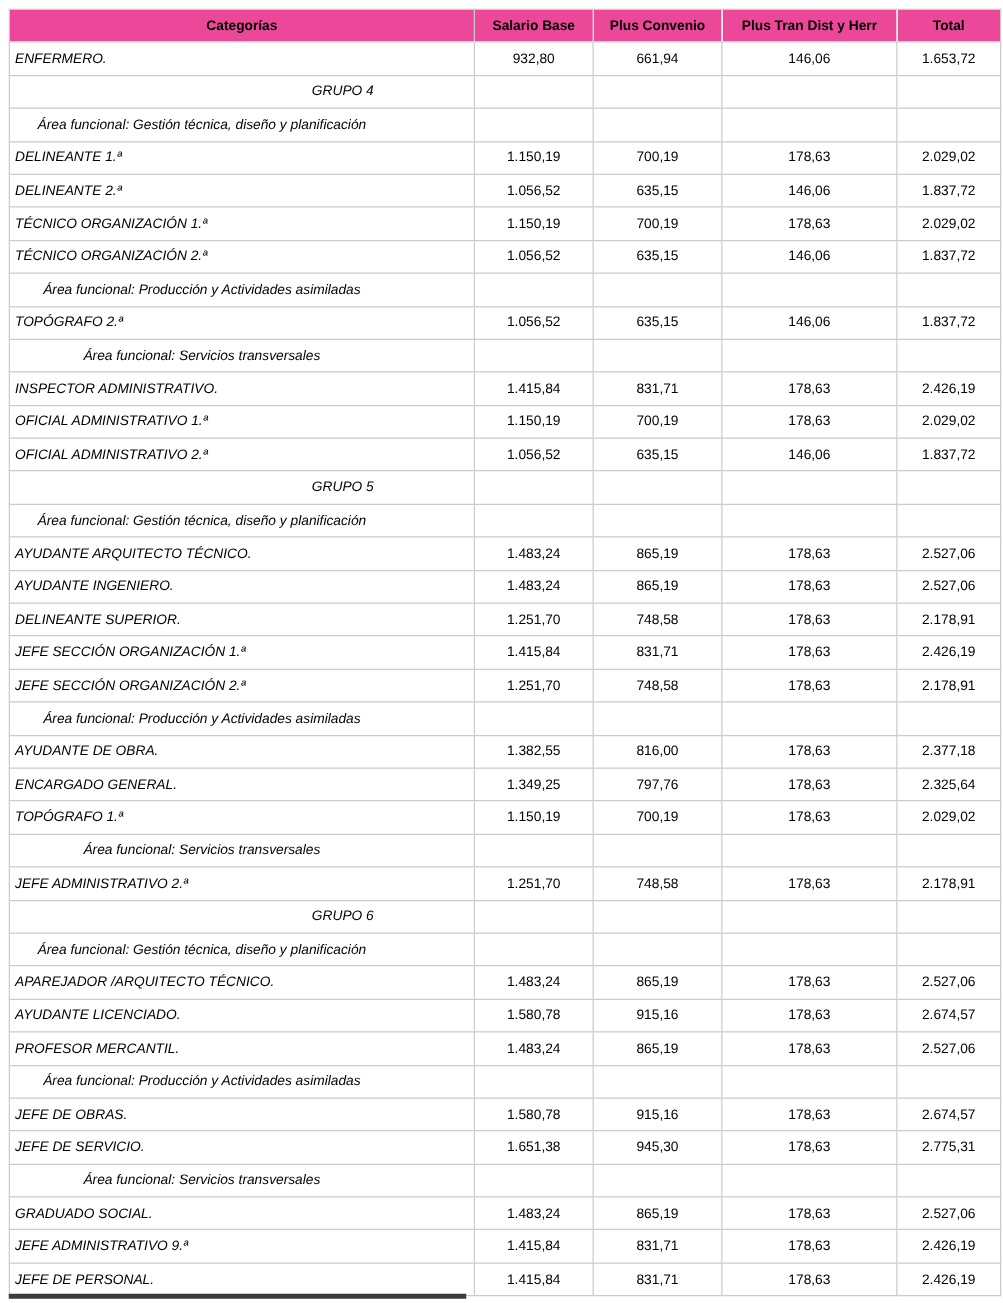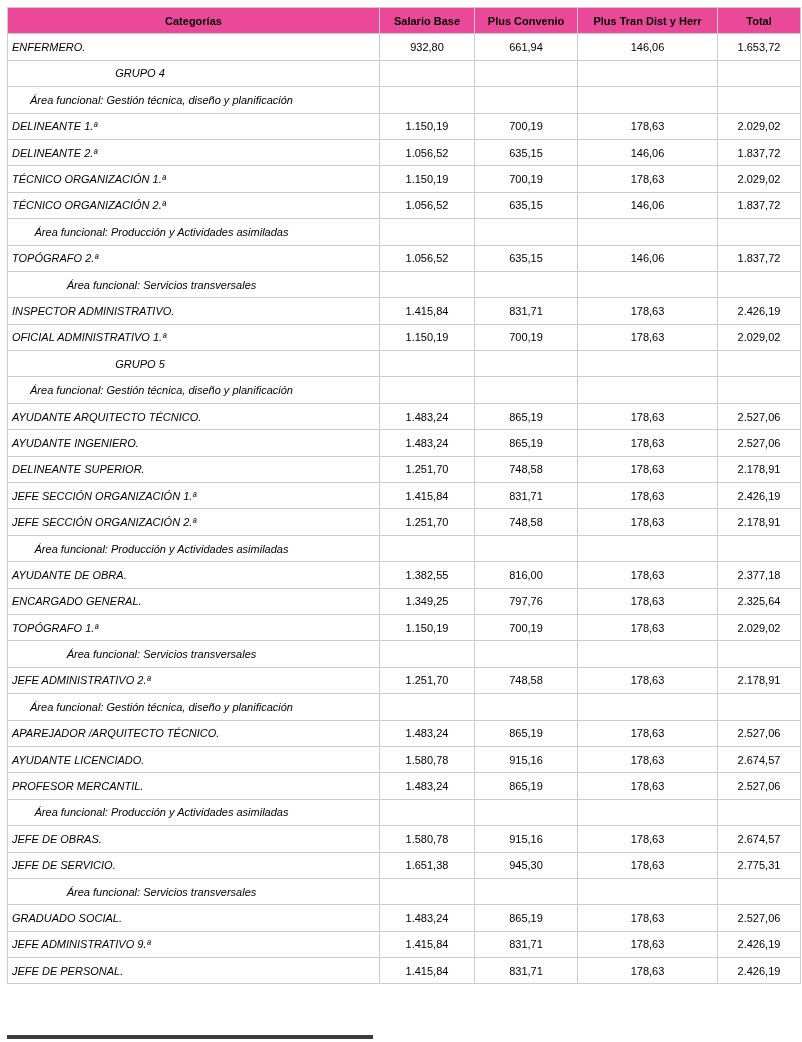--- a/index.html
+++ b/index.html
@@ -42,22 +42,22 @@
     text-align: center;
   }
   td.cat {
     text-align: left;
     font-style: italic;
   }
   td.num {
     text-align: center;
   }
   tr.group td.cat {
-    text-align: center;
-    padding-right: 111px;
+    text-align: right;
+    padding-right: 80px;
   }
   tr.area td.cat {
     text-align: center;
     padding-right: 68px;
   }
   .cutoff-bar {
     position: absolute;
     left: 7px;
     top: 1035px;
     width: 366px;
@@ -165,20 +165,27 @@
           <td class="num">178,63</td>
           <td class="num">2.426,19</td>
         </tr>
         <tr class="data">
           <td class="cat">OFICIAL ADMINISTRATIVO 1.ª</td>
           <td class="num">1.150,19</td>
           <td class="num">700,19</td>
           <td class="num">178,63</td>
           <td class="num">2.029,02</td>
         </tr>
+        <tr class="data">
+          <td class="cat">OFICIAL ADMINISTRATIVO 2.ª</td>
+          <td class="num">1.056,52</td>
+          <td class="num">635,15</td>
+          <td class="num">146,06</td>
+          <td class="num">1.837,72</td>
+        </tr>
         <tr class="group">
           <td class="cat">GRUPO 5</td>
           <td class="num"></td>
           <td class="num"></td>
           <td class="num"></td>
           <td class="num"></td>
         </tr>
         <tr class="area">
           <td class="cat">Área funcional: Gestión técnica, diseño y planificación</td>
           <td class="num"></td>
@@ -256,20 +263,27 @@
           <td class="num"></td>
           <td class="num"></td>
         </tr>
         <tr class="data">
           <td class="cat">JEFE ADMINISTRATIVO 2.ª</td>
           <td class="num">1.251,70</td>
           <td class="num">748,58</td>
           <td class="num">178,63</td>
           <td class="num">2.178,91</td>
         </tr>
+        <tr class="group">
+          <td class="cat">GRUPO 6</td>
+          <td class="num"></td>
+          <td class="num"></td>
+          <td class="num"></td>
+          <td class="num"></td>
+        </tr>
         <tr class="area">
           <td class="cat">Área funcional: Gestión técnica, diseño y planificación</td>
           <td class="num"></td>
           <td class="num"></td>
           <td class="num"></td>
           <td class="num"></td>
         </tr>
         <tr class="data">
           <td class="cat">APAREJADOR /ARQUITECTO TÉCNICO.</td>
           <td class="num">1.483,24</td>

